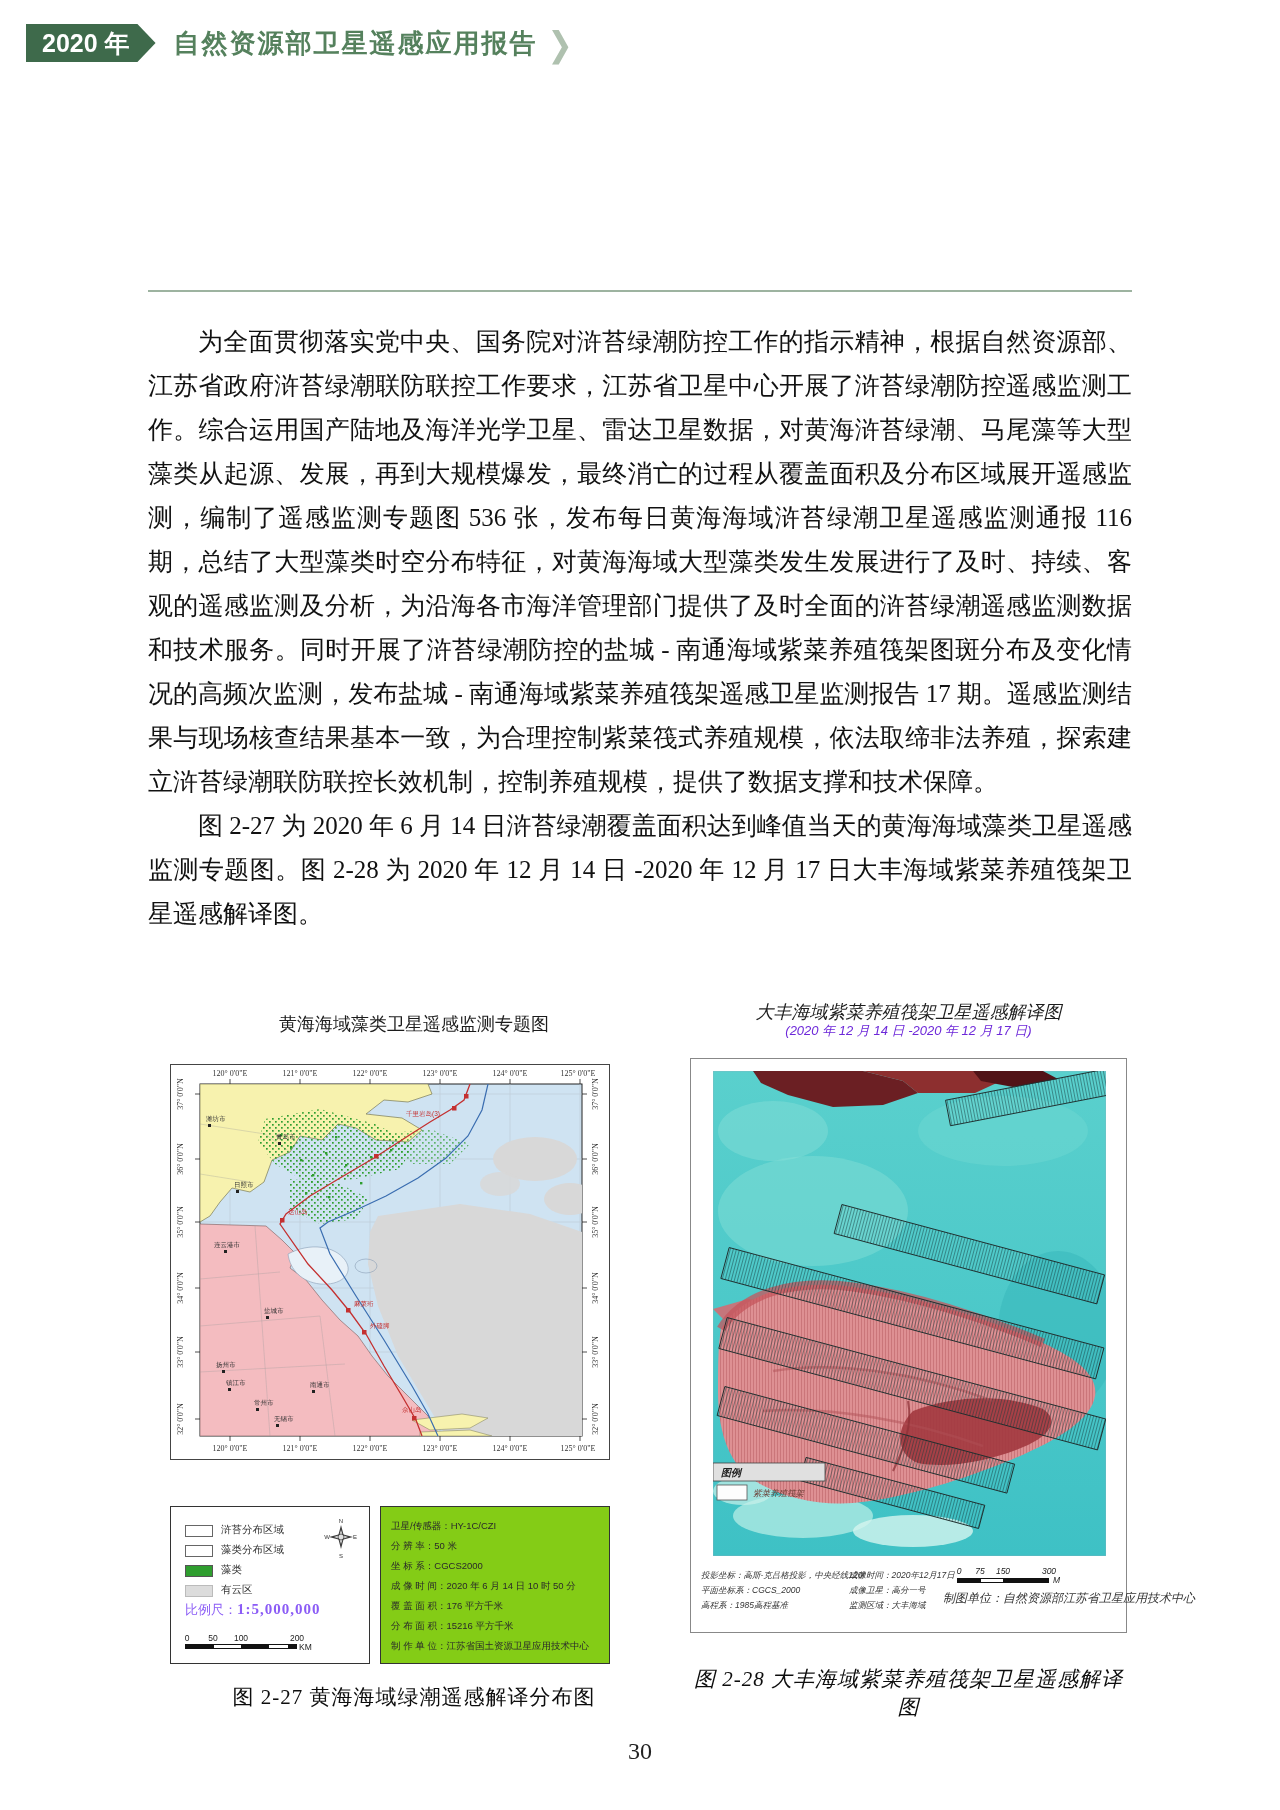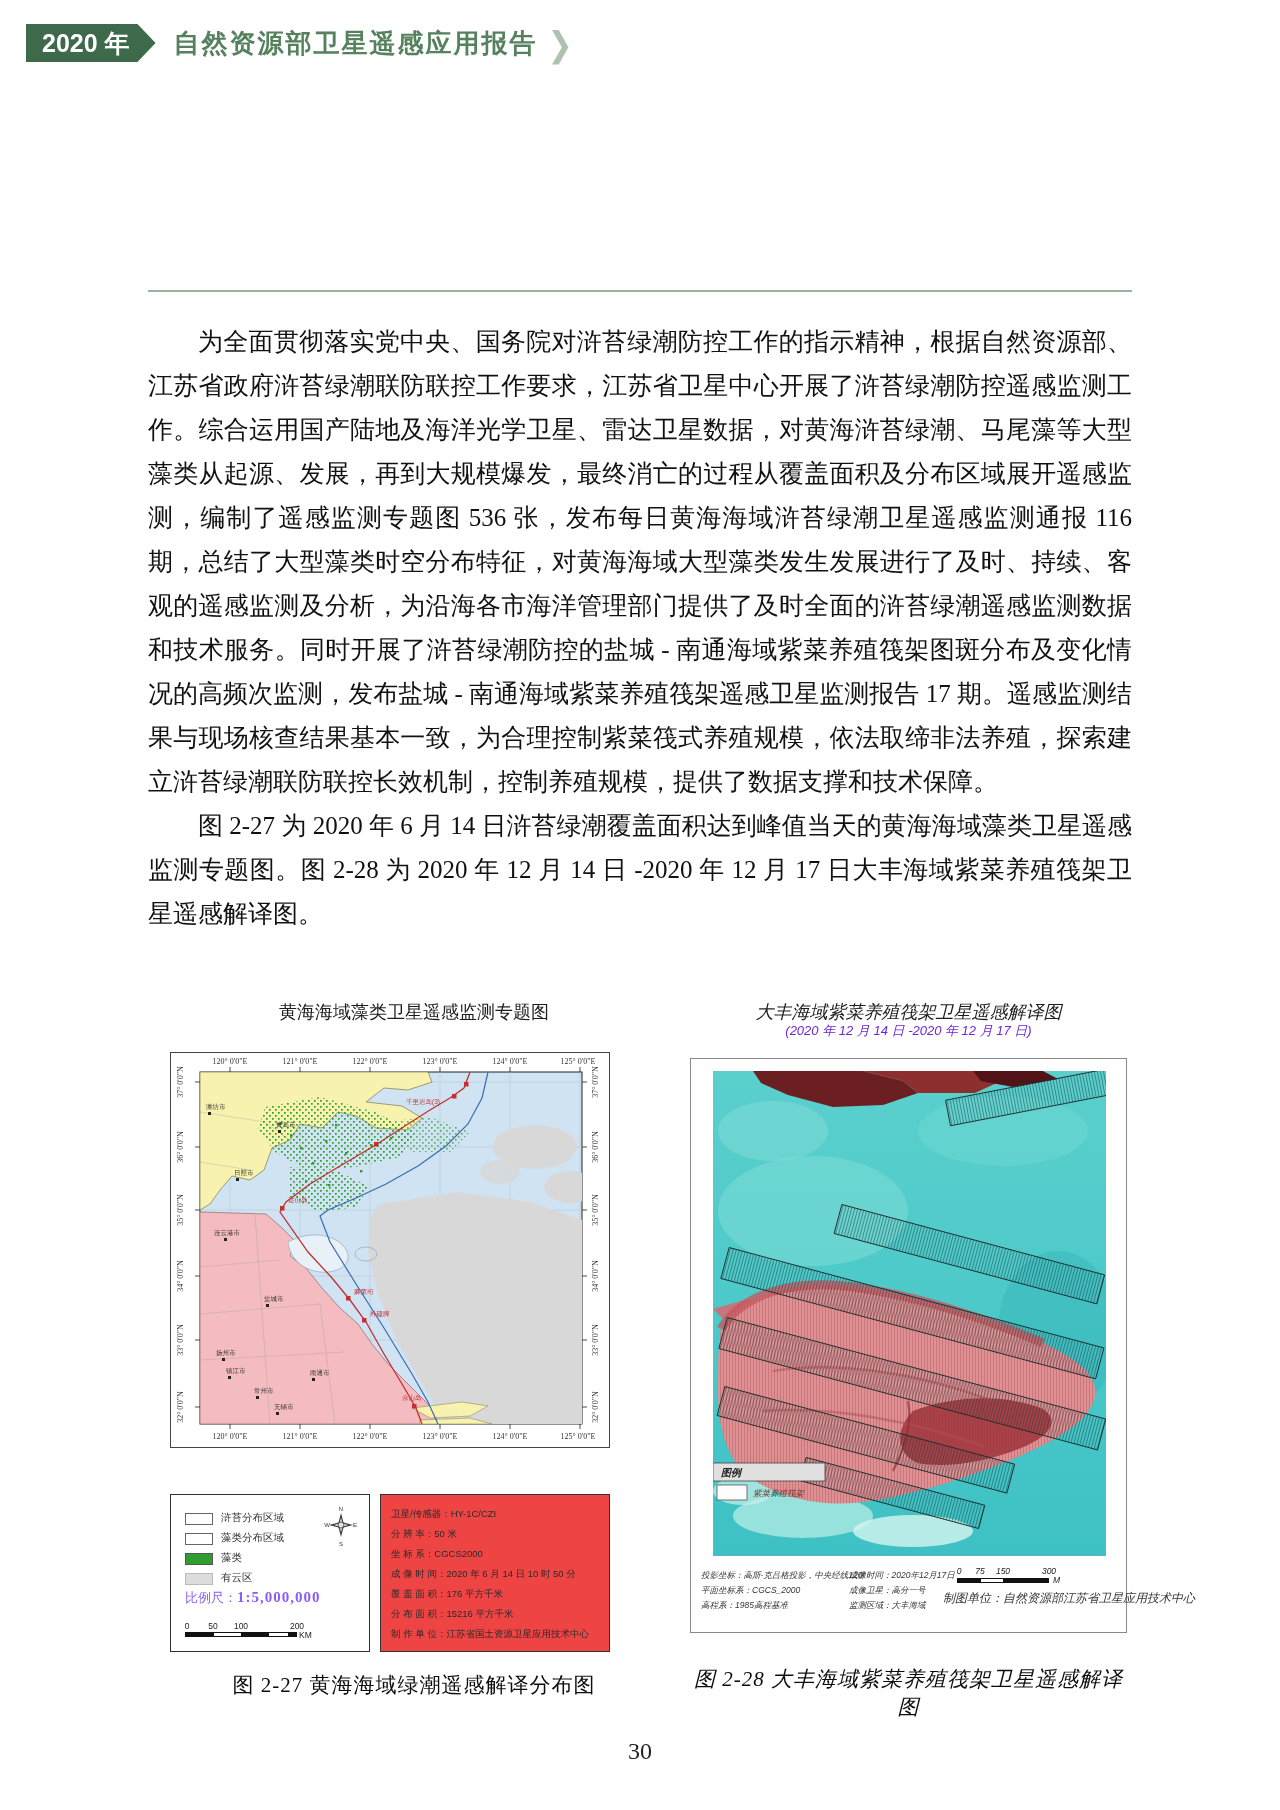--- a/index.html
+++ b/index.html
@@ -20,21 +20,21 @@
   .sec-head{position:absolute;left:148px;top:200px;width:984px;font-size:31px;font-weight:bold;
             letter-spacing:2px;color:#0d0d0d;}
   .sec-rule{position:absolute;left:148px;top:290px;width:984px;height:2px;background:#9db3a0;}
 
   .bodytext{position:absolute;left:148px;top:320px;width:984px;font-size:25px;line-height:44px;
             text-align:justify;}
   .bodytext p{margin:0;text-indent:2em;}
 
   
   .figs{position:absolute;top:1002px;left:0;width:1280px;height:720px;}
-  .fig-left{position:absolute;left:170px;top:0;width:488px;}
+  .fig-left{position:absolute;left:170px;top:12px;width:488px;}
   .fig-right{position:absolute;left:690px;top:0;width:437px;font-style:italic;}
   .fig-title{text-align:center;font-family:"Liberation Sans","DejaVu Sans",sans-serif;
              font-size:18px;color:#1c1c1c;line-height:20px;}
   .fig-sub{text-align:center;font-family:"Liberation Sans","DejaVu Sans",sans-serif;
            font-size:13px;color:#6d28d9;line-height:18px;}
   .fig-caption{text-align:center;font-size:21px;color:#0d0d0d;letter-spacing:1px;}
 
   .map-wrap{margin-top:30px;}
   .legend-row{display:flex;gap:10px;margin-top:42px;}
   .legend-box{box-sizing:border-box;width:200px;height:158px;border:1px solid #333;
@@ -49,21 +49,21 @@
   .lg-scale{margin-top:4px;font-size:13px;color:#8b5cf6;font-family:"Liberation Serif",serif;}
   .lg-scale b{font-size:15px;letter-spacing:1px;}
   .sbar{position:relative;width:130px;margin-top:14px;height:22px;}
   .sbar-num{position:absolute;top:0;font-size:8.5px;color:#222;transform:translateX(-50%);}
   .sbar-bar{position:absolute;top:11px;left:0;height:5px;width:112px;border:1px solid #111;
             display:flex;box-sizing:border-box;}
   .sbar-bar i{display:block;height:100%;}
   .sbar-unit{position:absolute;top:9px;left:114px;font-size:8.5px;color:#222;}
   .compass{position:absolute;right:10px;top:8px;}
 
-  .info-box{box-sizing:border-box;width:230px;height:158px;border:1px solid #333;background:#ef4444;
+  .info-box{box-sizing:border-box;width:230px;height:158px;border:1px solid #333;background:#84cc16;
             padding:9px 6px 0 10px;font-family:"Liberation Sans","DejaVu Sans",sans-serif;
             font-size:9.5px;color:#2a2a2a;line-height:20px;white-space:nowrap;}
 
   
   .sat-frame{box-sizing:border-box;margin-top:18px;width:437px;height:575px;border:1px solid #888;
              background:#fff;position:relative;}
   .sat-img{position:absolute;left:22px;top:12px;}
   .sat-info{position:absolute;left:0;top:505px;width:437px;height:66px;
             font-family:"Liberation Sans","DejaVu Sans",sans-serif;color:#333;}
   .sat-col1{position:absolute;left:10px;top:4px;width:148px;font-size:8.5px;line-height:15px;white-space:nowrap;}

